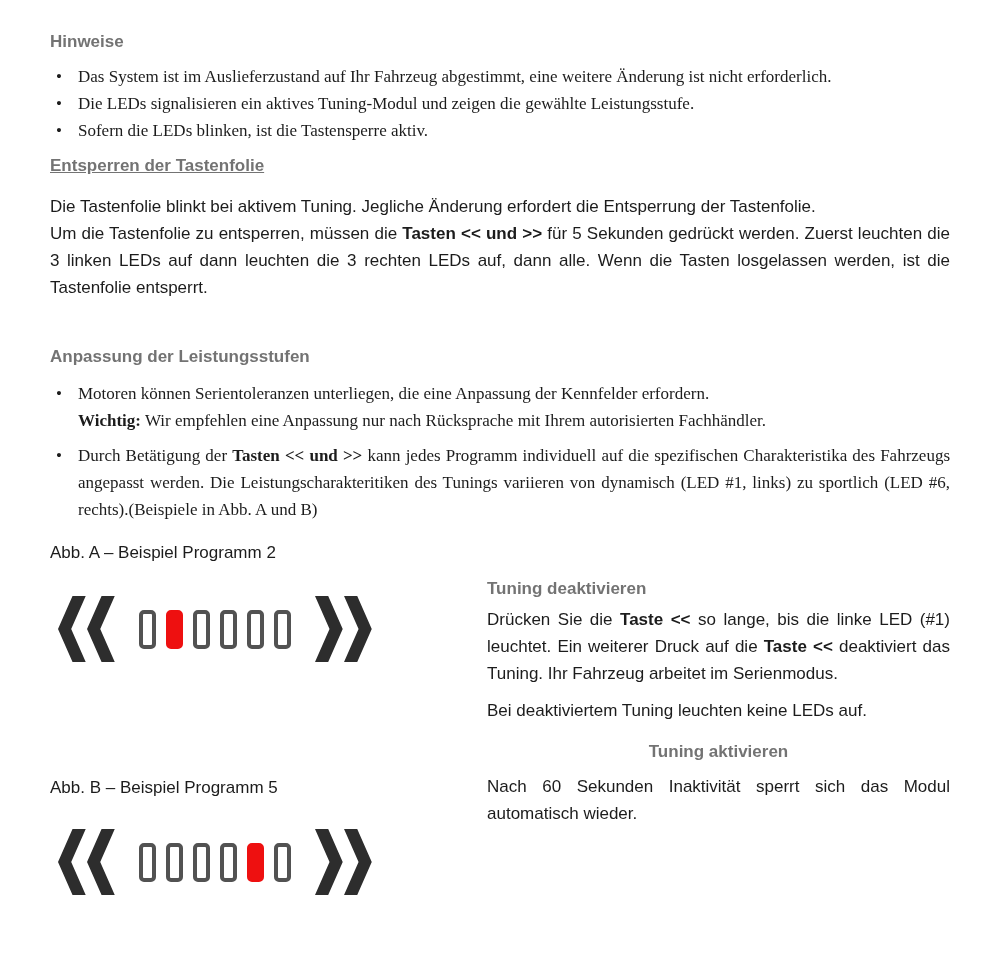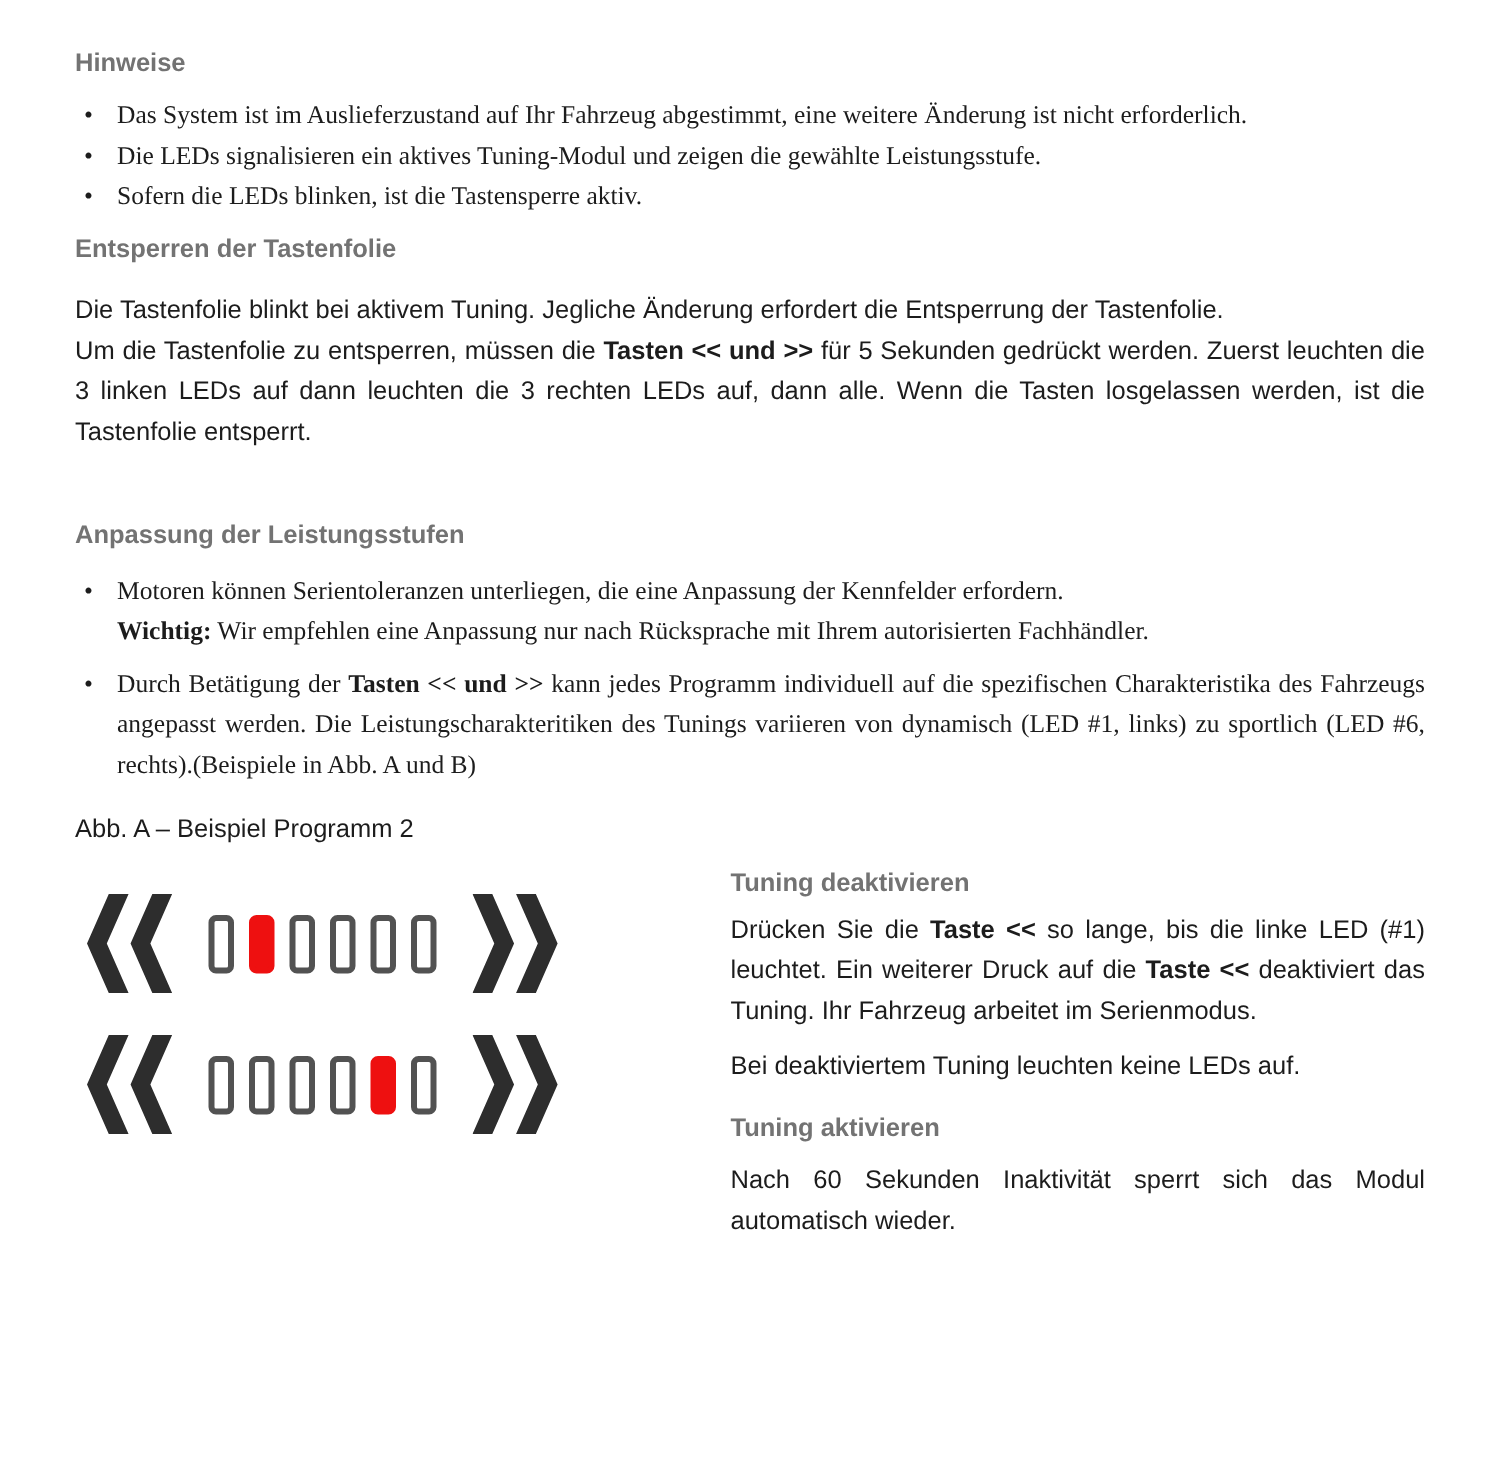--- a/index.html
+++ b/index.html
@@ -19,38 +19,38 @@
   h2,h3{font-size:17px;line-height:27px;font-weight:700;color:#737373;}
   h2{margin:0 0 8px 0;}
   p{margin:0;}
   .just{text-align:justify;}
   b{font-weight:700;}
 
   
   .li{position:relative;padding-left:28px;font-family:Liberation Serif, serif;}
   .li::before{content:"\2022";position:absolute;left:6px;top:0;}
 
-  .sec-entsperren h2{margin-top:8px;margin-bottom:14px;}
+  .sec-entsperren h2{margin-top:8px;margin-bottom:14px;text-decoration:underline;}
   .sec-anpassung h2{margin-top:42px;margin-bottom:10px;}
   .sec-anpassung .li + .li{margin-top:8px;}
 
   
   .cols{display:grid;grid-template-columns:437px 463px;margin-top:16px;}
   .caption{margin-top:0;}
   .figure{display:flex;align-items:center;margin-left:8px;margin-top:30px;height:66px;}
   .figure.fig-b{margin-top:28px;}
   .cap-b{margin-top:112px;}
   .chev-svg{height:66px;width:auto;display:block;flex:0 0 auto;}
   .chev{fill:var(--chevron);}
   .led-strip{display:flex;align-items:center;gap:10px;margin:0 24px;}
   .led{display:block;width:17px;height:39px;border:4px solid var(--led-border);border-radius:5px;background:#fff;}
   .led.on{background:var(--led-active);border-color:var(--led-active);}
 
   .col-right h3.h-deakt{margin-top:36px;}
-  .col-right h3.h-akt{margin-top:14px;}
+  .col-right h3.h-akt{margin-top:14px;text-align:center;}
   .col-right .p1{margin-top:4px;}
   .col-right .p2{margin-top:10px;}
   .col-right .p3{margin-top:8px;}
   .col-right .p4{margin-top:8px;}
 </style>
 </head>
 <body>
 
 <main class="page">
 
@@ -89,20 +89,21 @@
             <span class="led"></span>
             <span class="led"></span>
             <span class="led"></span>
           </div>
         <svg class="chev-svg" viewBox="0 0 86 100" aria-hidden="true">
           <polygon class="chev" points="64,0 44,0 66,50 44,100 64,100 86,50"></polygon>
           <polygon class="chev" points="20,0 0,0 22,50 0,100 20,100 42,50"></polygon>
         </svg>
       </div>
 
+      <p class="caption cap-b">Abb. B – Beispiel Programm 5</p>
       <div class="figure fig-b">
         <svg class="chev-svg" viewBox="0 0 86 100" aria-hidden="true">
           <polygon class="chev" points="22,0 42,0 20,50 42,100 22,100 0,50"></polygon>
           <polygon class="chev" points="66,0 86,0 64,50 86,100 66,100 44,50"></polygon>
         </svg>
         <div class="led-strip">
             <span class="led"></span>
             <span class="led"></span>
             <span class="led"></span>
             <span class="led"></span>

